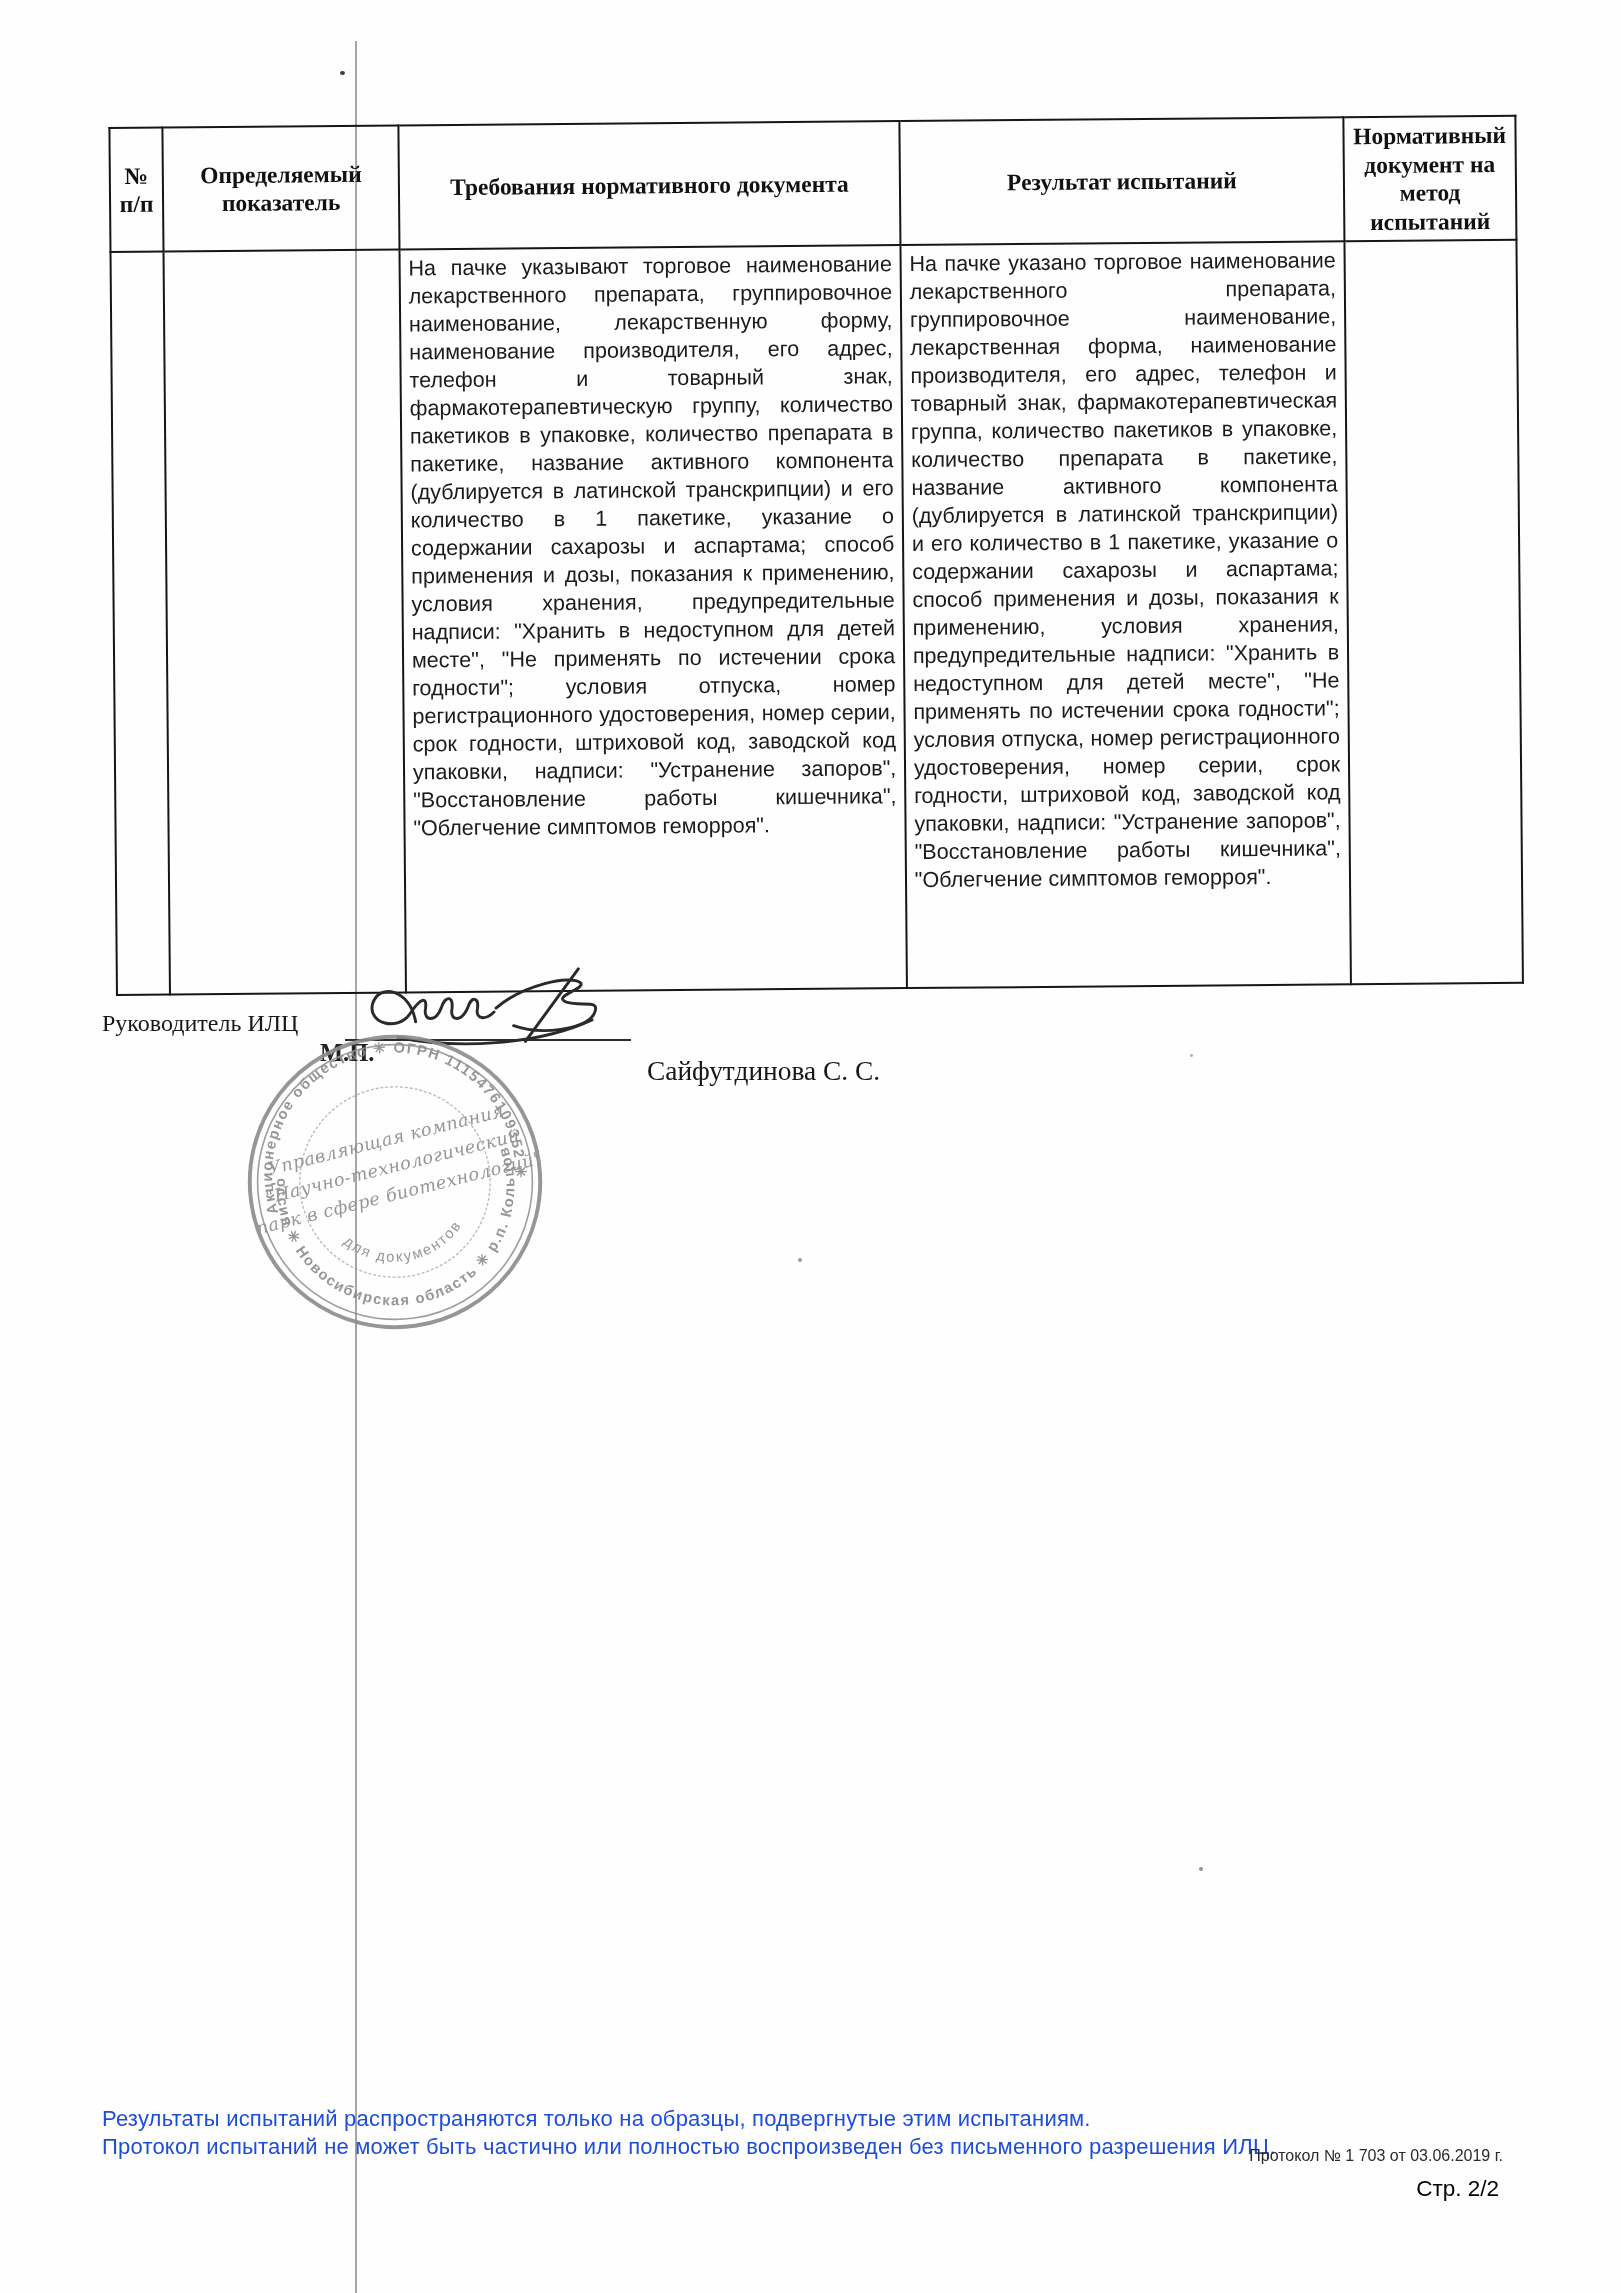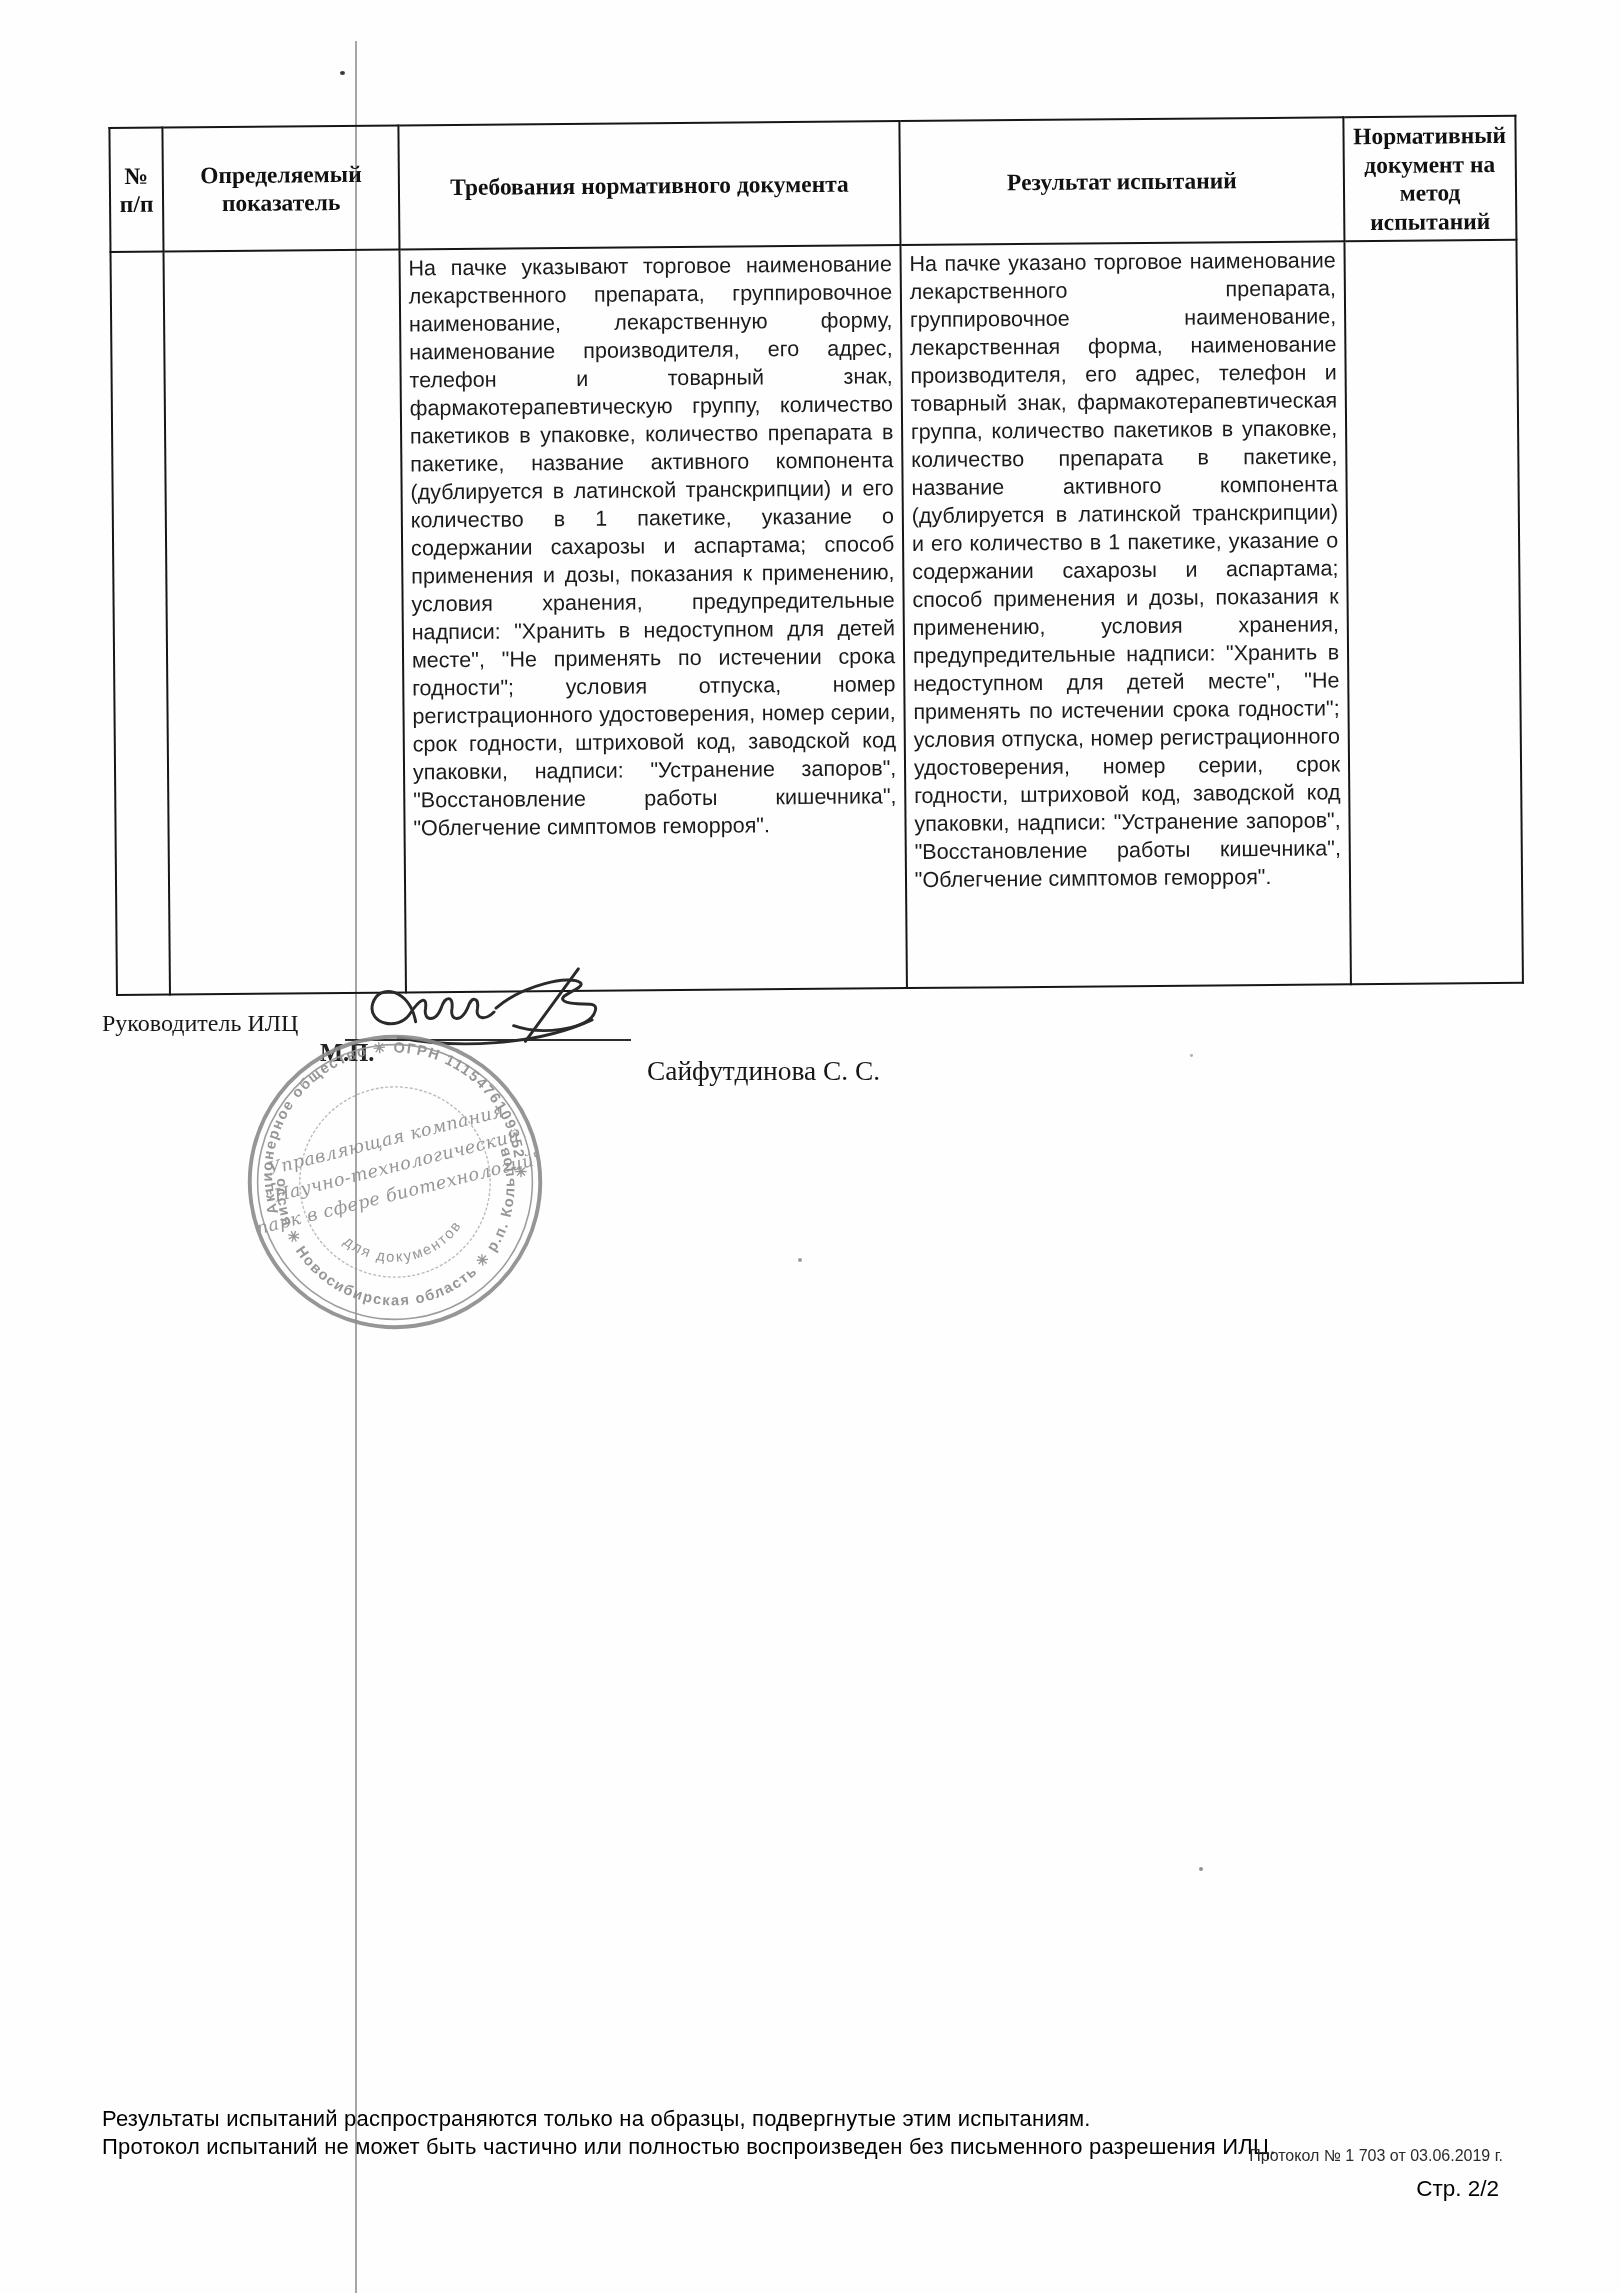--- a/index.html
+++ b/index.html
@@ -61,21 +61,21 @@
   
   .stamp { position:absolute; left:238px; top:1025px; opacity:.9; }
   .stamp text { fill:#8b8b8b; }
   .stamp .ringtxt { font-family:"Liberation Sans", sans-serif; font-size:15px; letter-spacing:1.6px; font-weight:bold; }
   .stamp .centertxt { font-family:"DejaVu Serif", serif; font-style:italic; font-size:18px; letter-spacing:.5px; }
   .stamp .smalltxt { font-family:"Liberation Sans", sans-serif; font-size:15px; letter-spacing:2px; }
 
   
   .footer-note {
     position:absolute; left:102px; top:2105px;
-    font-size:22px; line-height:28px; letter-spacing:0.2px; color:#000000;
+    font-size:22px; line-height:28px; letter-spacing:0.2px; color:#1d4ed8;
   }
   .proto-ref {
     position:absolute; right:118px; top:2147px;
     font-size:16px; color:#2a2a2a;
   }
   .page-num {
     position:absolute; right:122px; top:2176px;
     font-size:22.5px; color:#000000;
   }
 </style>

